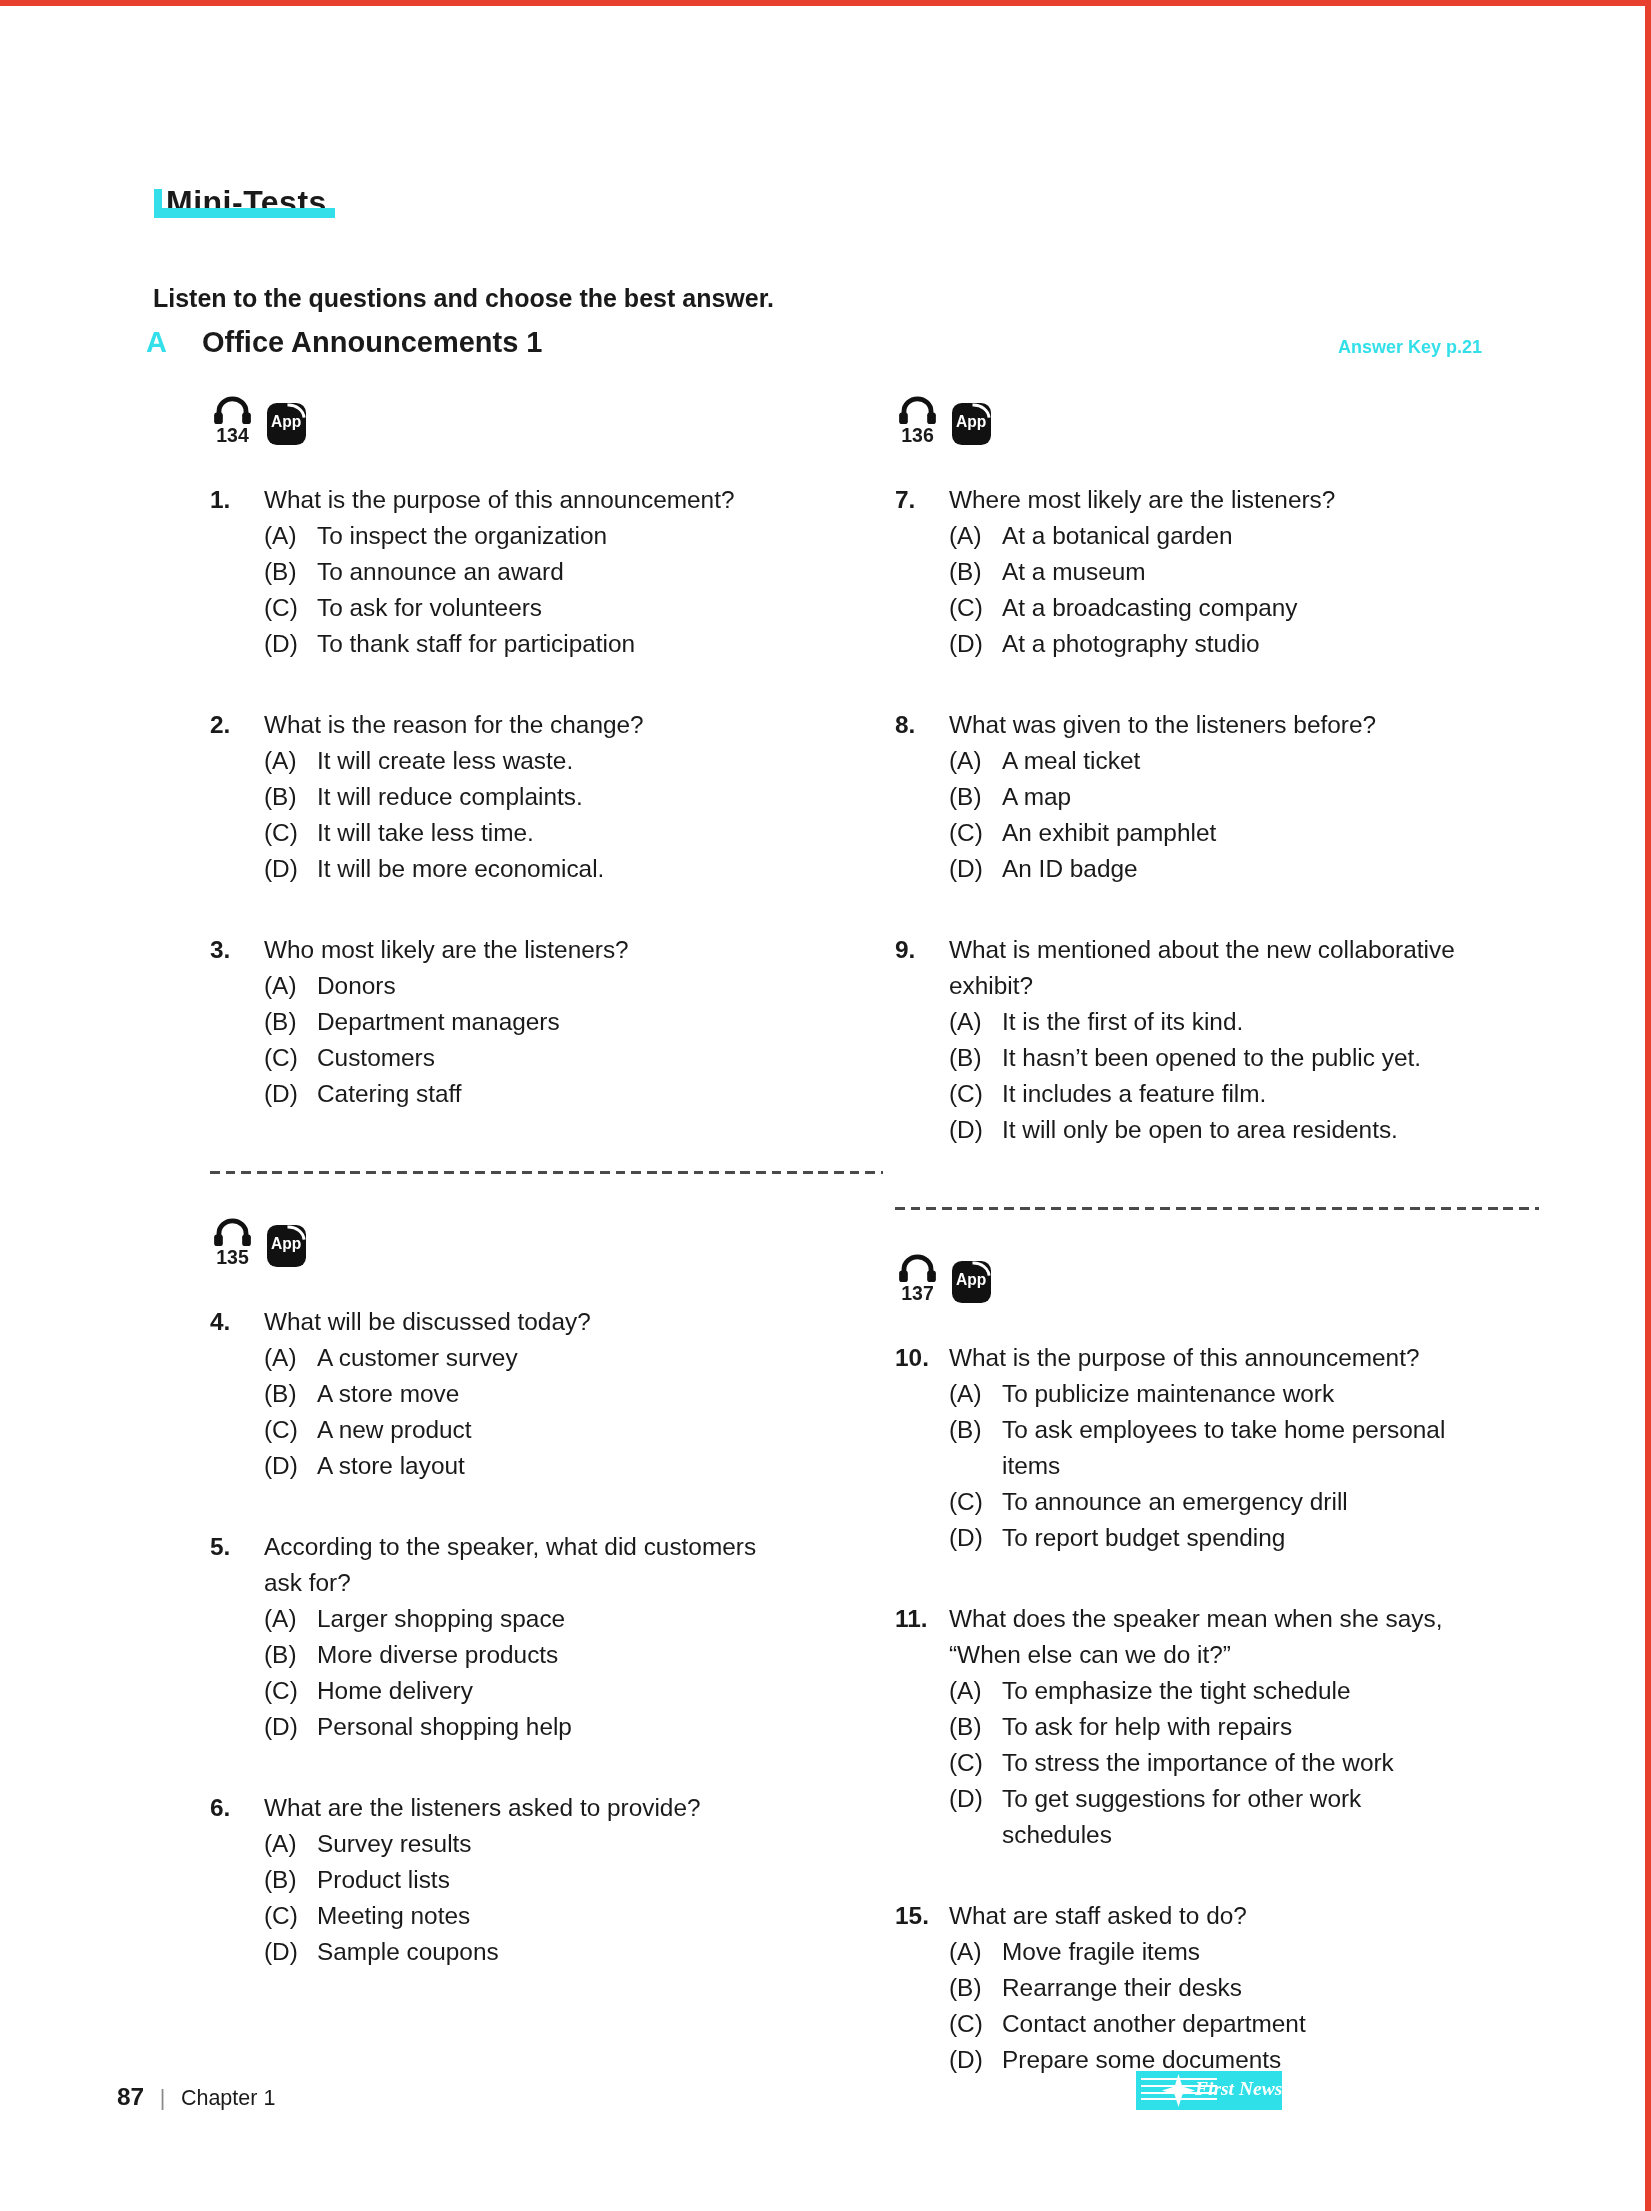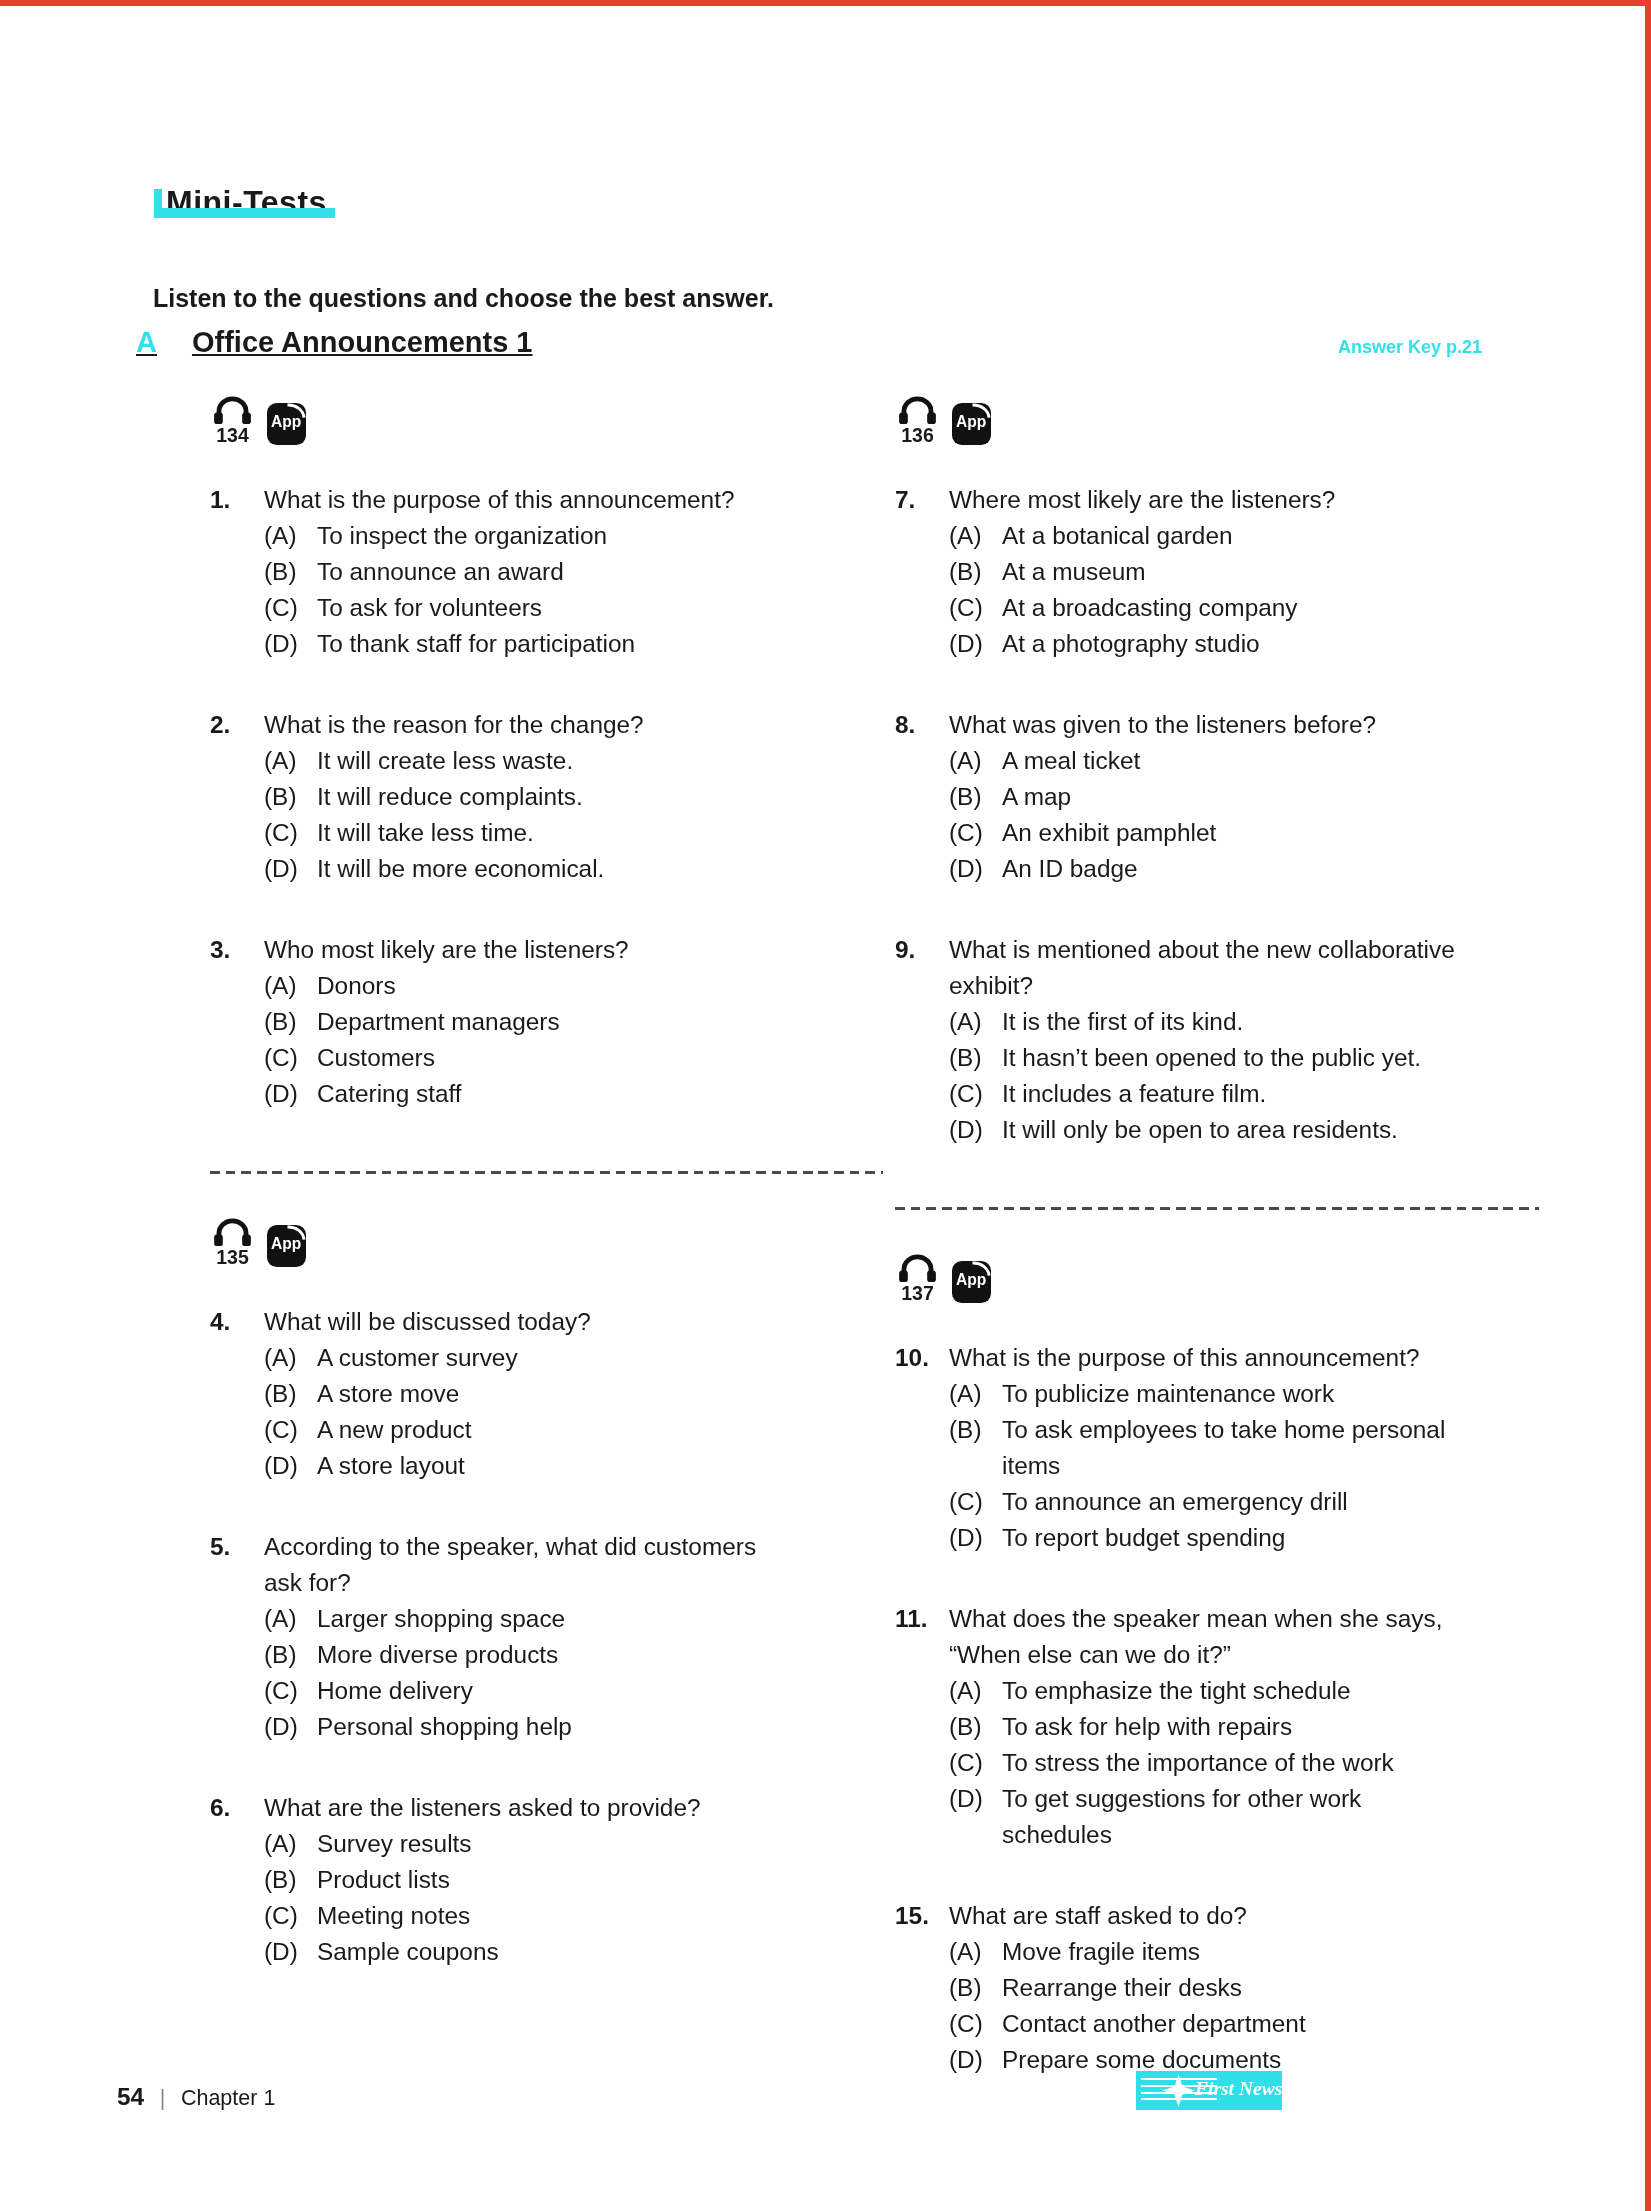--- a/index.html
+++ b/index.html
@@ -7,21 +7,21 @@
         font-family:"Liberation Sans",sans-serif;color:#1a1a1a;}
   .edge-top{position:absolute;left:0;top:0;width:1651px;height:5.9px;background:#e8402f;}
   .edge-right{position:absolute;right:0;top:0;width:5.9px;height:2212px;background:#e8402f;}
 
   
   .main-title{position:absolute;left:166px;top:163px;font-size:32px;font-weight:bold;letter-spacing:0.5px;}
   .title-underline{position:absolute;left:154px;top:189px;width:173px;height:18.5px;
         border-left:8.8px solid #33dfe9;border-bottom:10.7px solid #33dfe9;}
   .instruction{position:absolute;left:153px;top:259px;font-size:25px;font-weight:bold;}
 
-  .section-head{position:absolute;left:136px;top:326px;font-size:29px;font-weight:bold;text-decoration:underline;}
+  .section-head{position:absolute;left:146px;top:326px;font-size:29px;font-weight:bold;}
   .sec-label{color:#33dfe9;margin-right:35px;}
   .answer-key{position:absolute;left:1338px;top:337px;font-size:18px;font-weight:bold;color:#33dfe9;}
 
   
   .col{position:absolute;top:395px;font-size:24.4px;line-height:36px;}
   #col-left{left:210px;width:673px;}
   #col-right{left:895px;width:644px;}
 
   .audio-row{display:flex;align-items:center;gap:11.7px;margin-bottom:34px;height:53px;}
   .hp{display:flex;flex-direction:column;align-items:center;width:45px;}
@@ -405,21 +405,21 @@
           </div>
           <div class="opt">
             <span class="olet">(D)</span>
             <span class="otext">Prepare some documents</span>
           </div>
         </div>
       </div>
     </div>
 
   <div class="footer">
-    <span class="pg">54</span>
+    <span class="pg">87</span>
     <span class="sep">|</span>
     <span class="ch">Chapter 1</span>
   </div>
 
   <div class="logo">
     <div class="logo-stripes"></div>
     <svg class="logo-star" width="35" height="35" viewBox="0 0 36 36">
       <polygon points="18,1 22,14 35,18 22,22 18,35 14,22 1,18 14,14" fill="#ffffff"></polygon>
     </svg>
     <span class="logo-text"><span>First News</span><sup>®</sup></span>

